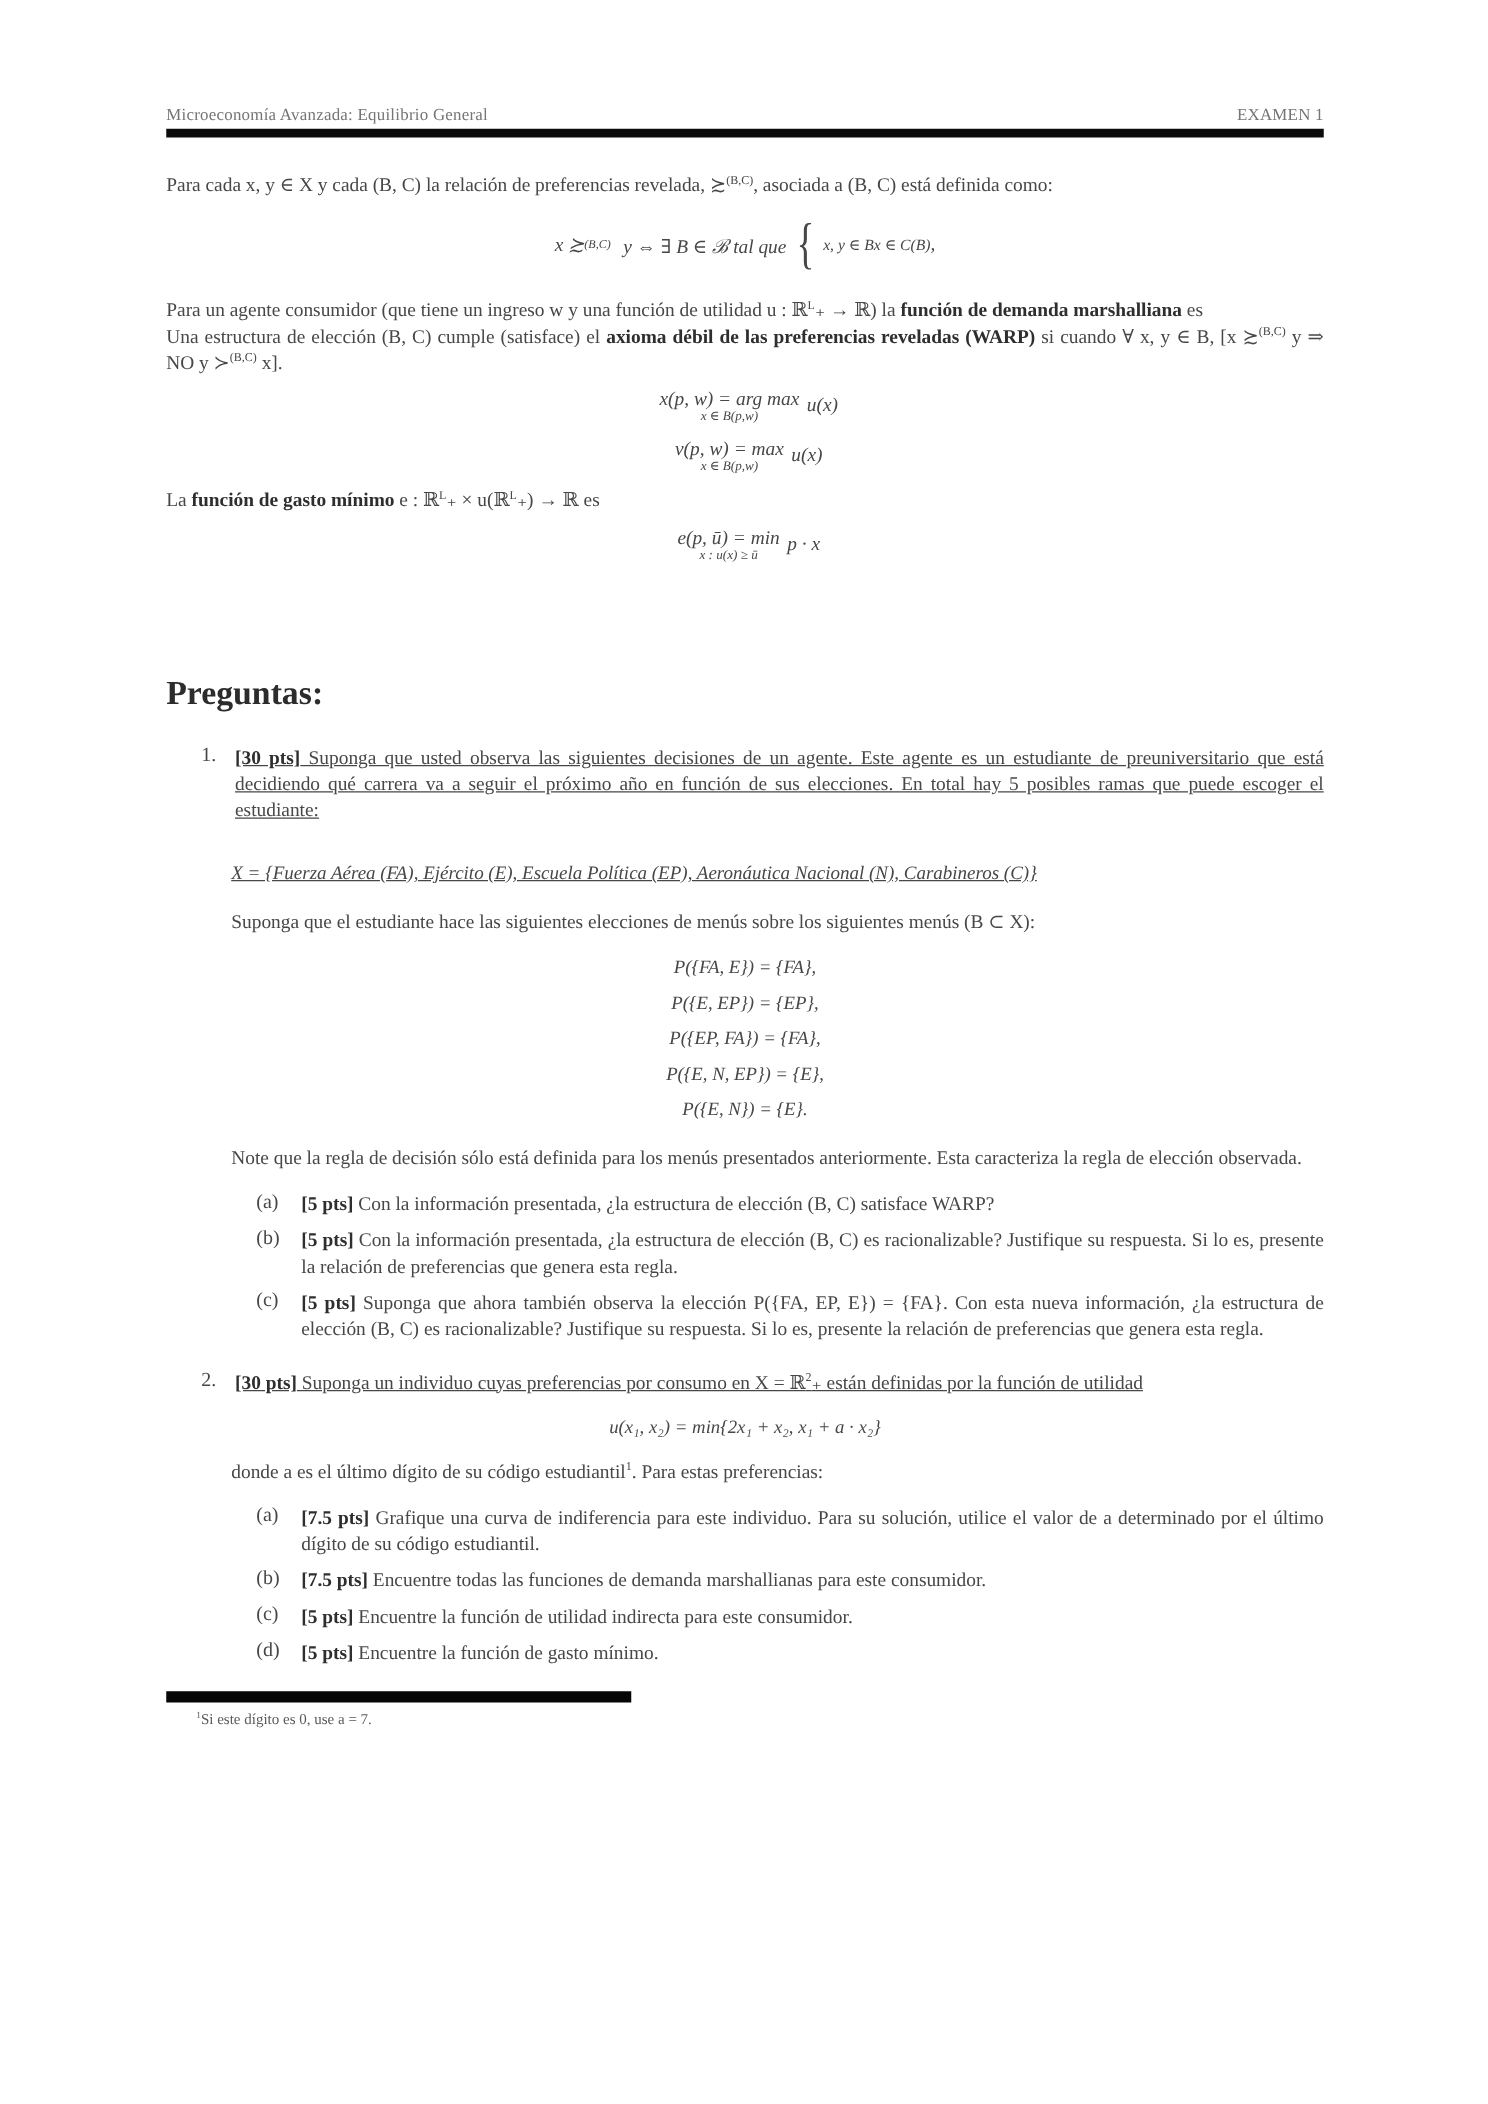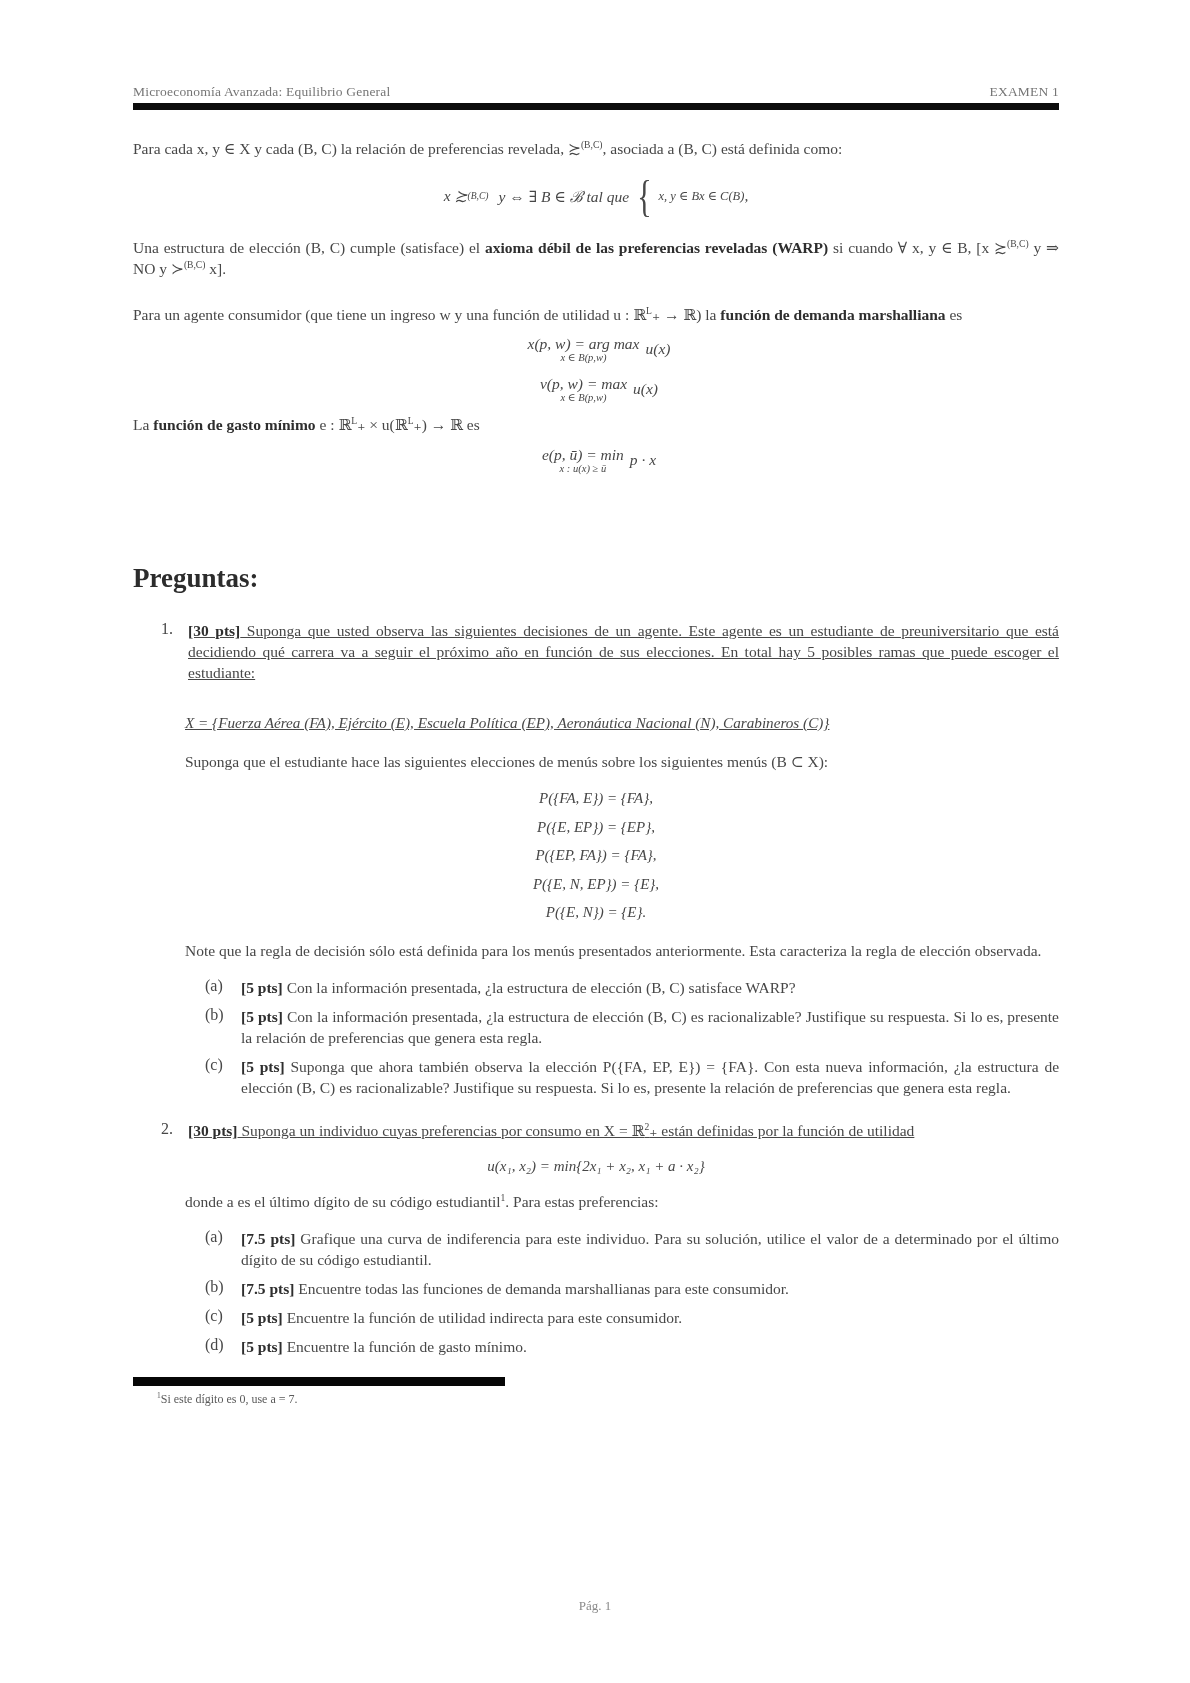--- a/index.html
+++ b/index.html
@@ -74,23 +74,23 @@
       <span class="cases">
         <span class="brace">{</span>
         <span class="rows">
           <span>x, y ∈ B</span>
           <span>x ∈ C(B)</span>
         </span>
       </span>
       <span>,</span>
     </div>
 
+    <p class="para" style="margin-top:25px"><span>Para un agente consumidor (que tiene un ingreso w y una función de utilidad u : ℝ</span><sup>L</sup><span>₊ → ℝ) la </span><span class="bold">función de demanda marshalliana</span><span> es</span></p>
+
     <p class="para"><span>Una estructura de elección (B, C) cumple (satisface) el </span><span class="bold">axioma débil de las preferencias reveladas (WARP)</span><span> si cuando ∀ x, y ∈ B, [x ≿</span><sup>(B,C)</sup><span> y  ⇒  NO y ≻</span><sup>(B,C)</sup><span> x].</span></p>
-
-    <p class="para" style="margin-top:25px"><span>Para un agente consumidor (que tiene un ingreso w y una función de utilidad u : ℝ</span><sup>L</sup><span>₊ → ℝ) la </span><span class="bold">función de demanda marshalliana</span><span> es</span></p>
 
     <div class="eq" style="margin:9px 0 10px">
       <span class="limop">
         <span class="top">x(p, w) = arg max</span>
         <span class="sub">x ∈ B(p,w)</span>
       </span>
       <span>u(x)</span>
     </div>
 
 
@@ -170,14 +170,13 @@
     <div class="subitem mt8">
       <span class="lab">(d)</span>
       <p class="para body"><span class="bold">[5 pts]</span><span> Encuentre la función de gasto mínimo.</span></p>
     </div>
 
     <div class="fn-rule"></div>
     <p class="fn"><sup>1</sup><span>Si este dígito es 0, use a = 7.</span></p>
 
   </div>
 
-  <div class="pageno">Pág. 1</div>
 </div>
 
 </body></html>

